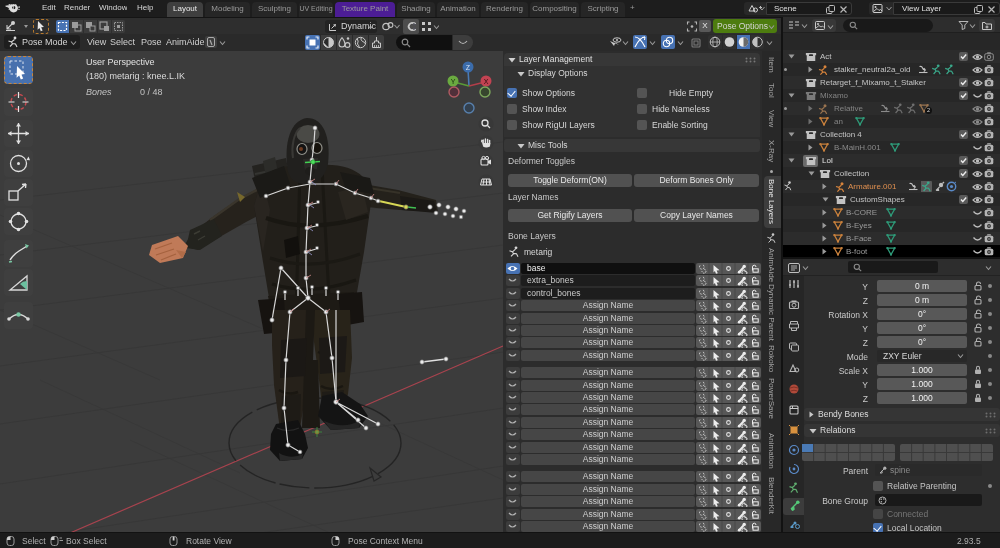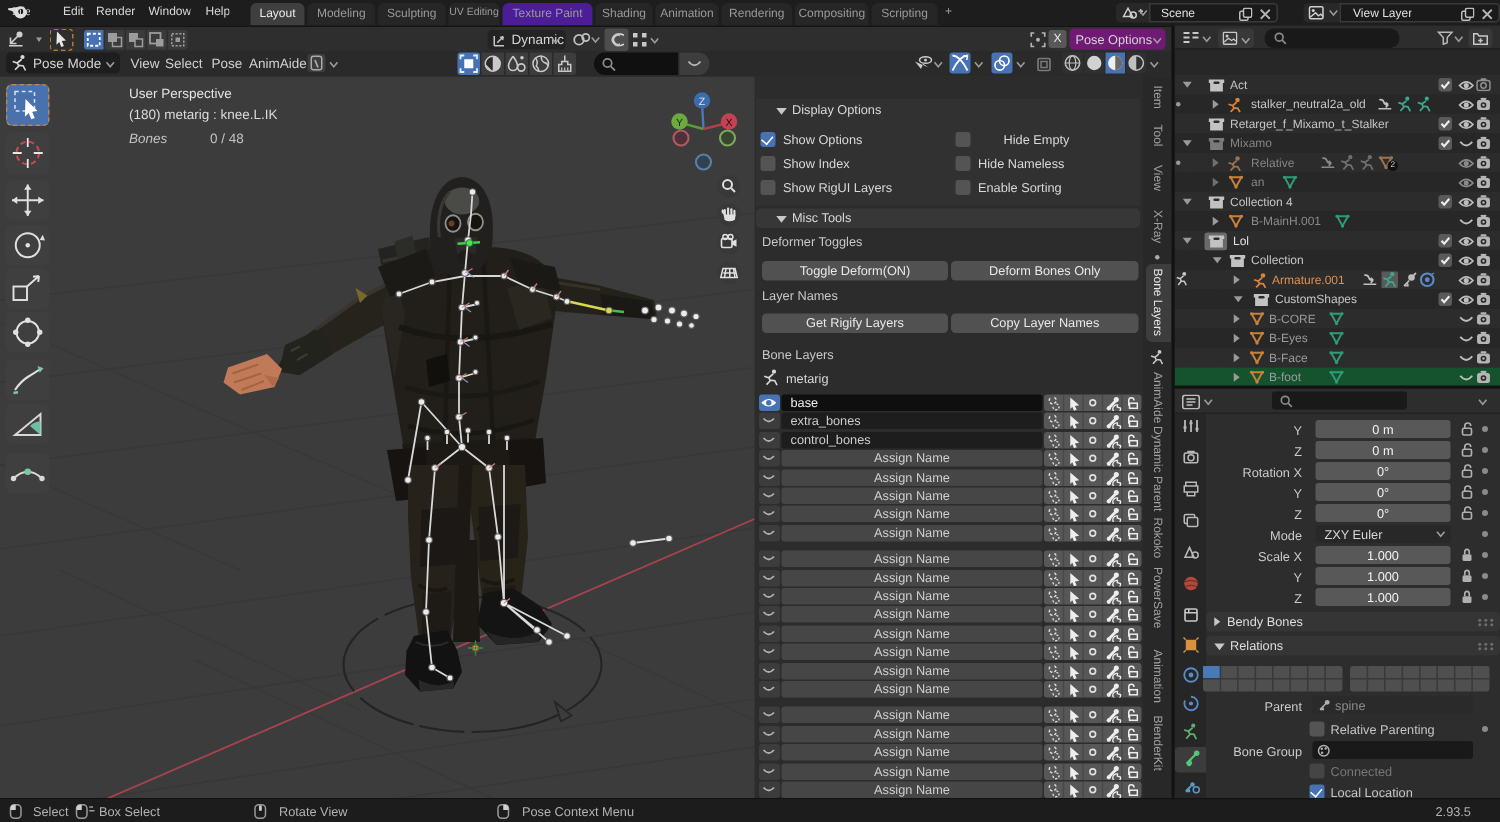--- a/index.html
+++ b/index.html
@@ -152,21 +152,21 @@
         <rect x="7" y="1" width="3" height="3" fill="#c8c8c8"></rect>
         <rect x="1" y="7" width="3" height="3" fill="#c8c8c8"></rect>
         <rect x="7" y="7" width="3" height="3" fill="#c8c8c8"></rect>
         <path d="M13 4.5 L15.5 7.5 L18 4.5" stroke="#9a9a9a" stroke-width="1.1" fill="none"></path>
       </svg>
  <svg class="abs" style="left:686px;top:3px;" width="12" height="11" viewBox="0 0 12 11">
         <path d="M3.5 1 L1.5 1 L1.5 3.5 M1.5 7.5 L1.5 10 L3.5 10 M8.5 1 L10.5 1 L10.5 3.5 M10.5 7.5 L10.5 10 L8.5 10" stroke="#b5b5b5" stroke-width="1.1" fill="none"></path>
         <circle cx="6" cy="5.5" r="1.3" fill="#b5b5b5"></circle>
       </svg>
  <div class="abs" style="left:699px;top:2px;width:12px;height:12px;background:#585858;border-radius:2px;color:#e8e8e8;text-align:center;line-height:12px;font-size:8px;">X</div>
- <div class="abs" style="left:713px;top:1px;width:64px;height:14px;background:#701a75;border-radius:3px;">
+ <div class="abs" style="left:713px;top:1px;width:64px;height:14px;background:#4d7c0f;border-radius:3px;">
   <div class="tx" style="left:4px;top:2px;color:#d5d5d5;font-size:8.5px;">Pose Options</div>
   <svg class="abs" style="right:2px;top:5px;" width="7" height="6" viewBox="0 0 7 6">
           <path d="M1 1.5 L3.5 4.5 L6 1.5" stroke="#9a9a9a" stroke-width="1.1" fill="none"></path>
         </svg>
  </div>
 </div>
 
 <div class="abs" id="row2" style="left:0;top:34px;width:781px;height:17px;background:#2a2a2a;">
  <div class="abs" style="left:4px;top:1px;width:76px;height:14px;background:#1e1e1e;border-radius:3px;">
   <svg class="abs" style="left:3px;top:1px;" width="12" height="12" viewBox="0 0 12 12">
@@ -565,20 +565,36 @@
           <circle cx="43.5" cy="103" r="1.6" fill="none" stroke="#e0e0e0" stroke-width="1"></circle>
           <circle cx="47" cy="103" r="1.6" fill="none" stroke="#e0e0e0" stroke-width="1"></circle>
           <path d="M48 106 l3 -1.5 l0 5 l-3 -1.5" fill="#e0e0e0"></path>
   <circle cx="46" cy="127" r="7.5" fill="#383838"></circle>
           <path d="M42 124 l8 0 l1.5 6 l-11 0 Z M44 124 l-1 6 m3.5 -6 l0 6 m2.5 -6 l1 6 M42.2 127 l8.6 0" stroke="#e0e0e0" stroke-width="1" fill="none"></path>
  </g>
 </svg>
 </div>
 
 <div class="abs" id="npanel" style="left:503px;top:51px;width:259px;height:482px;background:#2c2c2c;overflow:hidden;font-size:8.5px;">
+ <div class="abs" style="left:1px;top:2px;width:256px;height:13px;background:#373737;border-radius:4px 4px 0 0;">
+  <svg class="abs" style="left:4px;top:4px;" width="8" height="6" viewBox="0 0 8 6">
+          <path d="M0.5 1 L7.5 1 L4 5.5 Z" fill="#d0d0d0"></path>
+        </svg>
+  <div class="tx" style="left:15px;top:1px;color:#e0e0e0;">Layer Management</div>
+  <svg class="abs" style="right:4px;top:4px;" width="11" height="6" viewBox="0 0 11 6">
+          <g fill="#777">
+            <circle cx="1.5" cy="1.5" r="1"></circle>
+            <circle cx="5.5" cy="1.5" r="1"></circle>
+            <circle cx="9.5" cy="1.5" r="1"></circle>
+            <circle cx="1.5" cy="4.5" r="1"></circle>
+            <circle cx="5.5" cy="4.5" r="1"></circle>
+            <circle cx="9.5" cy="4.5" r="1"></circle>
+          </g>
+        </svg>
+ </div>
  <div class="abs" style="left:1px;top:15px;width:256px;height:14px;background:#313131;">
   <svg class="abs" style="left:13px;top:5px;" width="8" height="6" viewBox="0 0 8 6">
           <path d="M0.5 1 L7.5 1 L4 5.5 Z" fill="#c8c8c8"></path>
         </svg>
   <div class="tx" style="left:24px;top:2px;color:#d8d8d8;">Display Options</div>
  </div>
  <div class="abs" style="left:1px;top:29px;width:256px;height:57px;background:#313131;"></div>
  <div class="cbx on" style="left:4px;top:37px;"></div>
       <div class="tx" style="left:19px;top:37px;color:#d8d8d8;">Show Options</div>
  <div class="cbx" style="left:4px;top:53px;"></div>
@@ -1593,21 +1609,21 @@
         <svg class="abs" style="left:189px;top:4px;" width="11" height="7" viewBox="0 0 11 7">
           <path d="M1.5 1.5 Q5.5 6.5 9.5 1.5" stroke="#bdbdbd" stroke-width="1.3" fill="none"></path>
         </svg>
         <svg class="abs" style="left:201px;top:2.5px;" width="10" height="9" viewBox="0 0 10 9">
           <rect x="0.7" y="1.7" width="8.6" height="6.6" rx="1.5" fill="#b5b5b5"></rect>
           <circle cx="5" cy="5" r="1.9" fill="#2b2b2b"></circle>
           <circle cx="5" cy="5" r="0.8" fill="#b5b5b5"></circle>
           <rect x="3" y="0.2" width="4" height="1.4" rx="0.7" fill="#b5b5b5"></rect>
         </svg>
       </div>
- <div class="abs" style="left:0;top:227.5px;width:217px;height:13px;background:#14532d;font-size:8px;">
+ <div class="abs" style="left:0;top:227.5px;width:217px;height:13px;background:#000000;font-size:8px;">
         <svg class="abs" style="left:39px;top:3px;" width="5" height="7" viewBox="0 0 5 7">
           <path d="M0.5 0.5 L4.5 3.5 L0.5 6.5 Z" fill="#9a9a9a"></path>
         </svg>
         <svg class="abs" style="left:50px;top:1.5px;" width="10" height="10" viewBox="0 0 10 10">
           <path d="M1.4 2.2 L8.6 2.2 L5 8.6 Z" fill="none" stroke="#c8803c" stroke-width="1.3"></path>
           <circle cx="1.4" cy="2.2" r="1.1" fill="#c8803c"></circle>
           <circle cx="8.6" cy="2.2" r="1.1" fill="#c8803c"></circle>
           <circle cx="5" cy="8.6" r="1.1" fill="#c8803c"></circle>
         </svg>
         <div class="tx" style="left:63px;top:2.5px;color:#9a9a9a;">B-foot</div>

